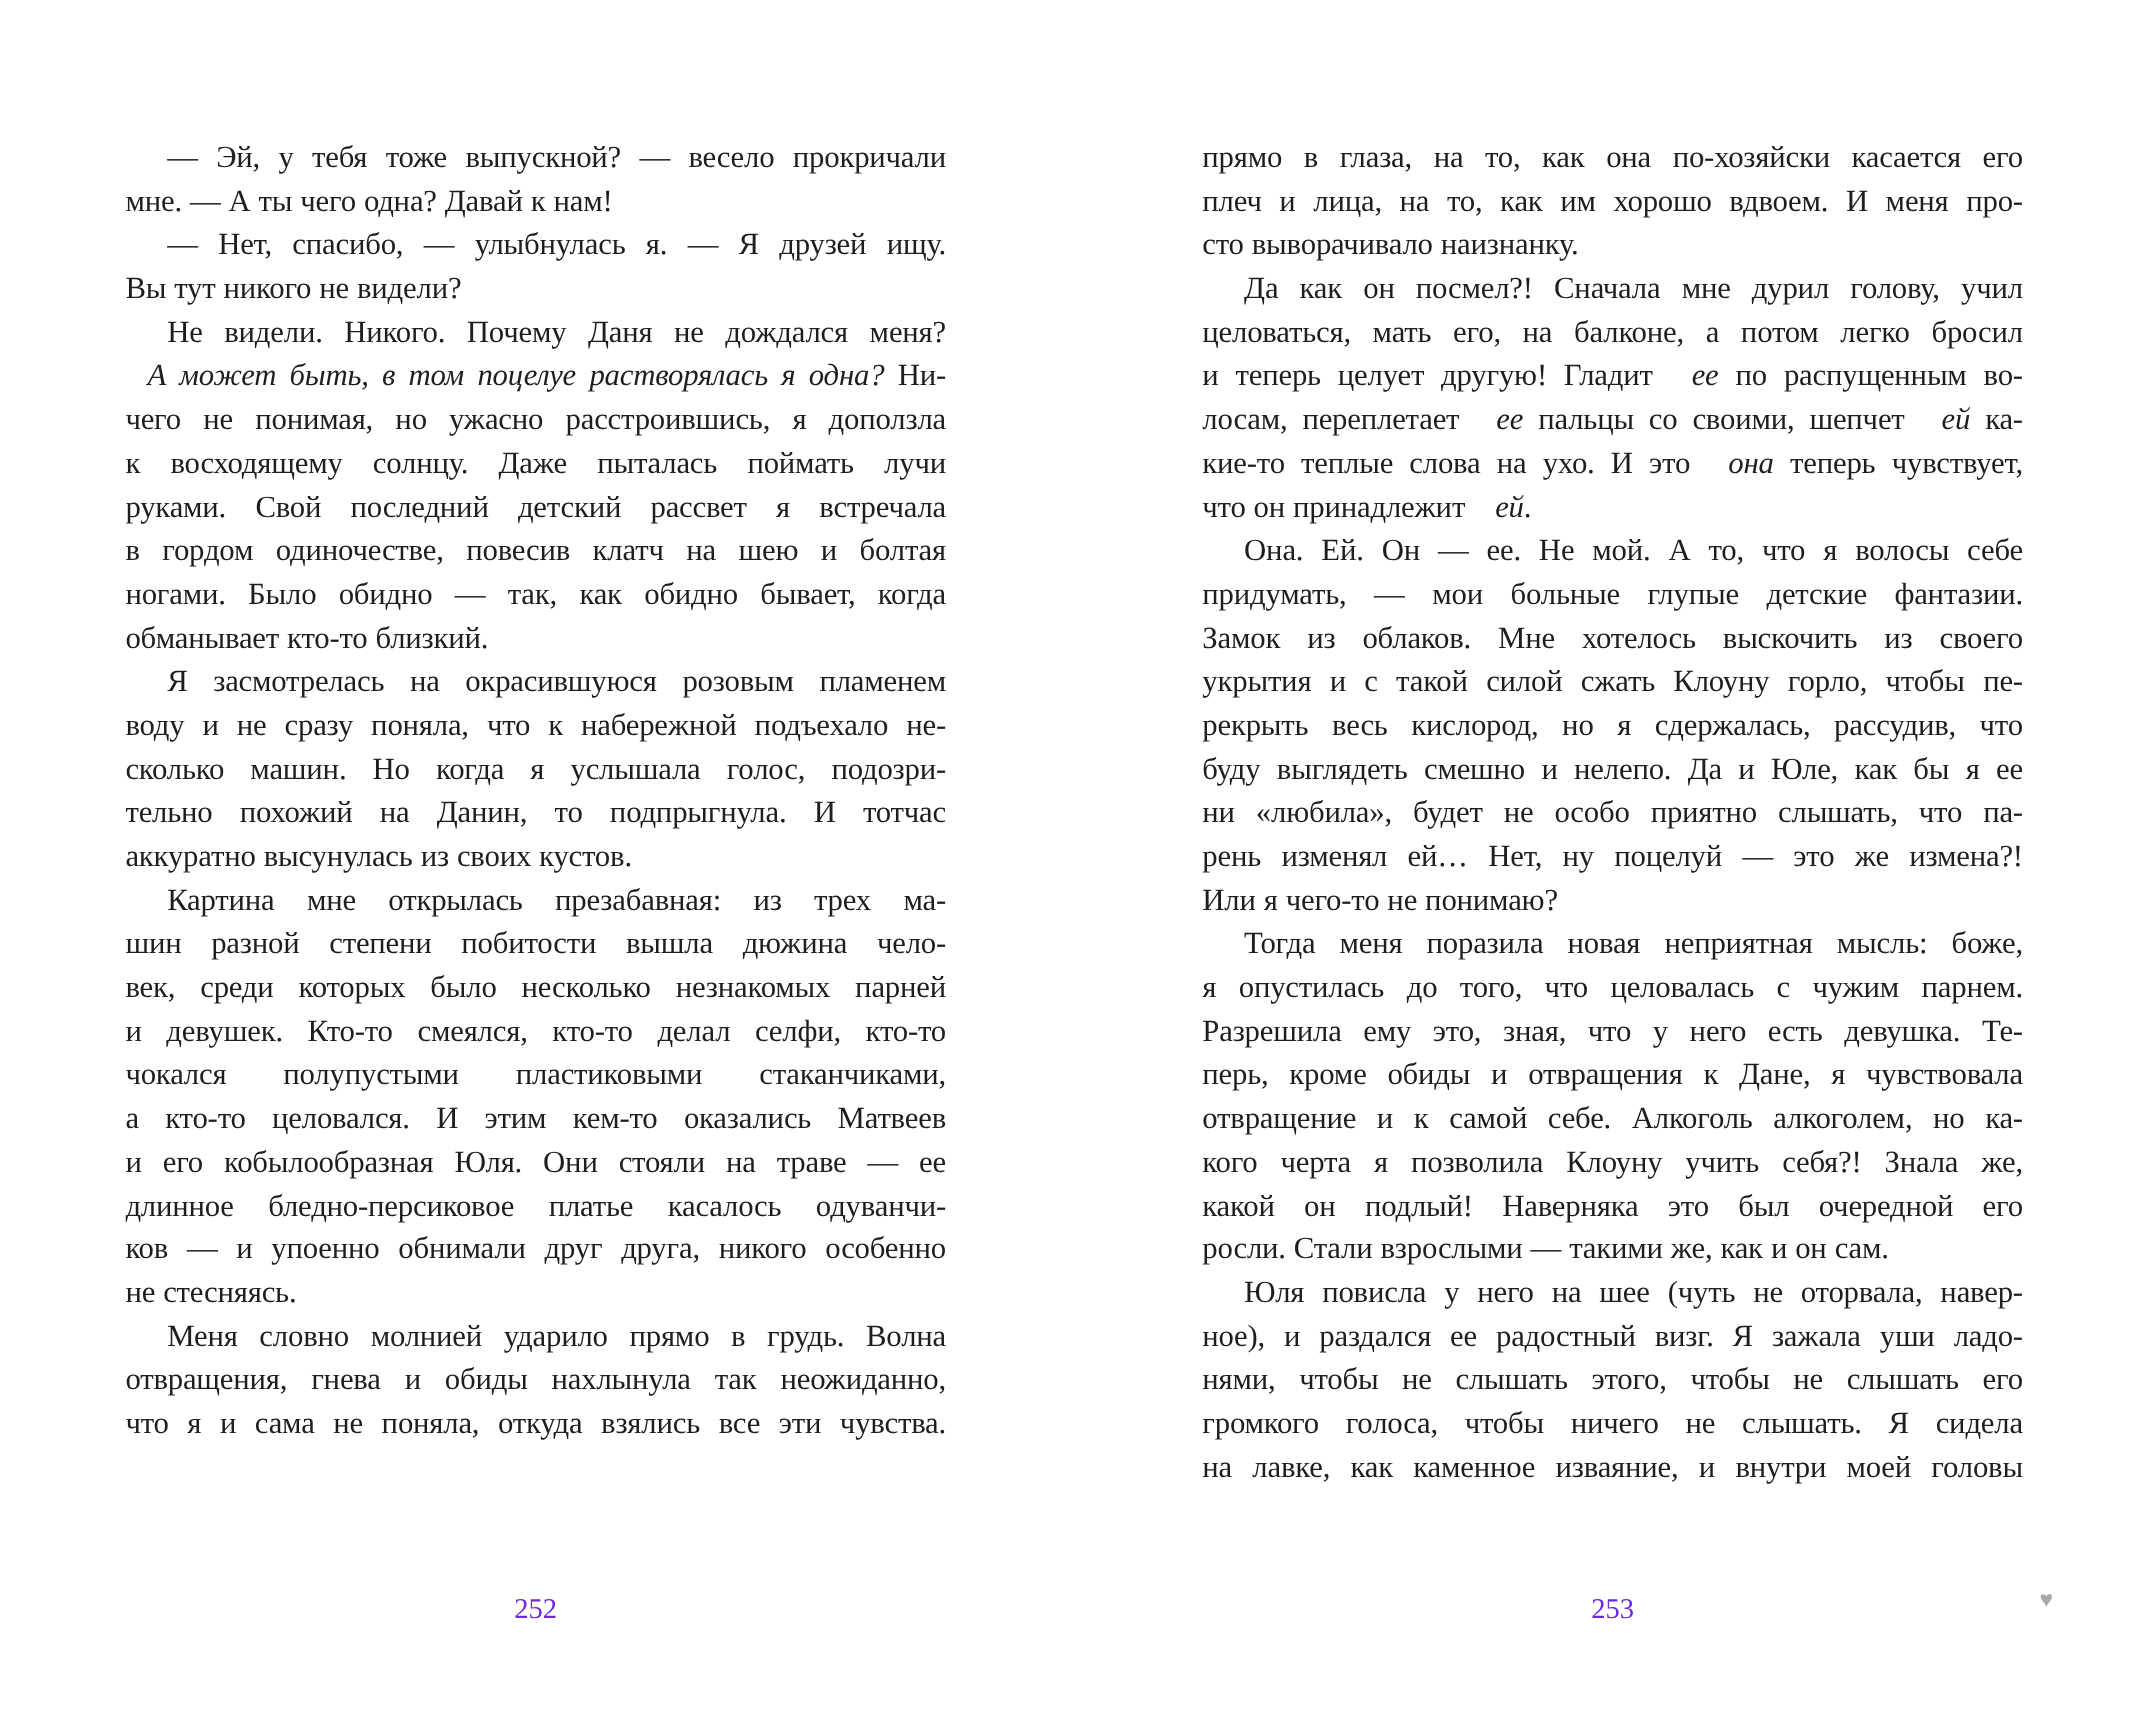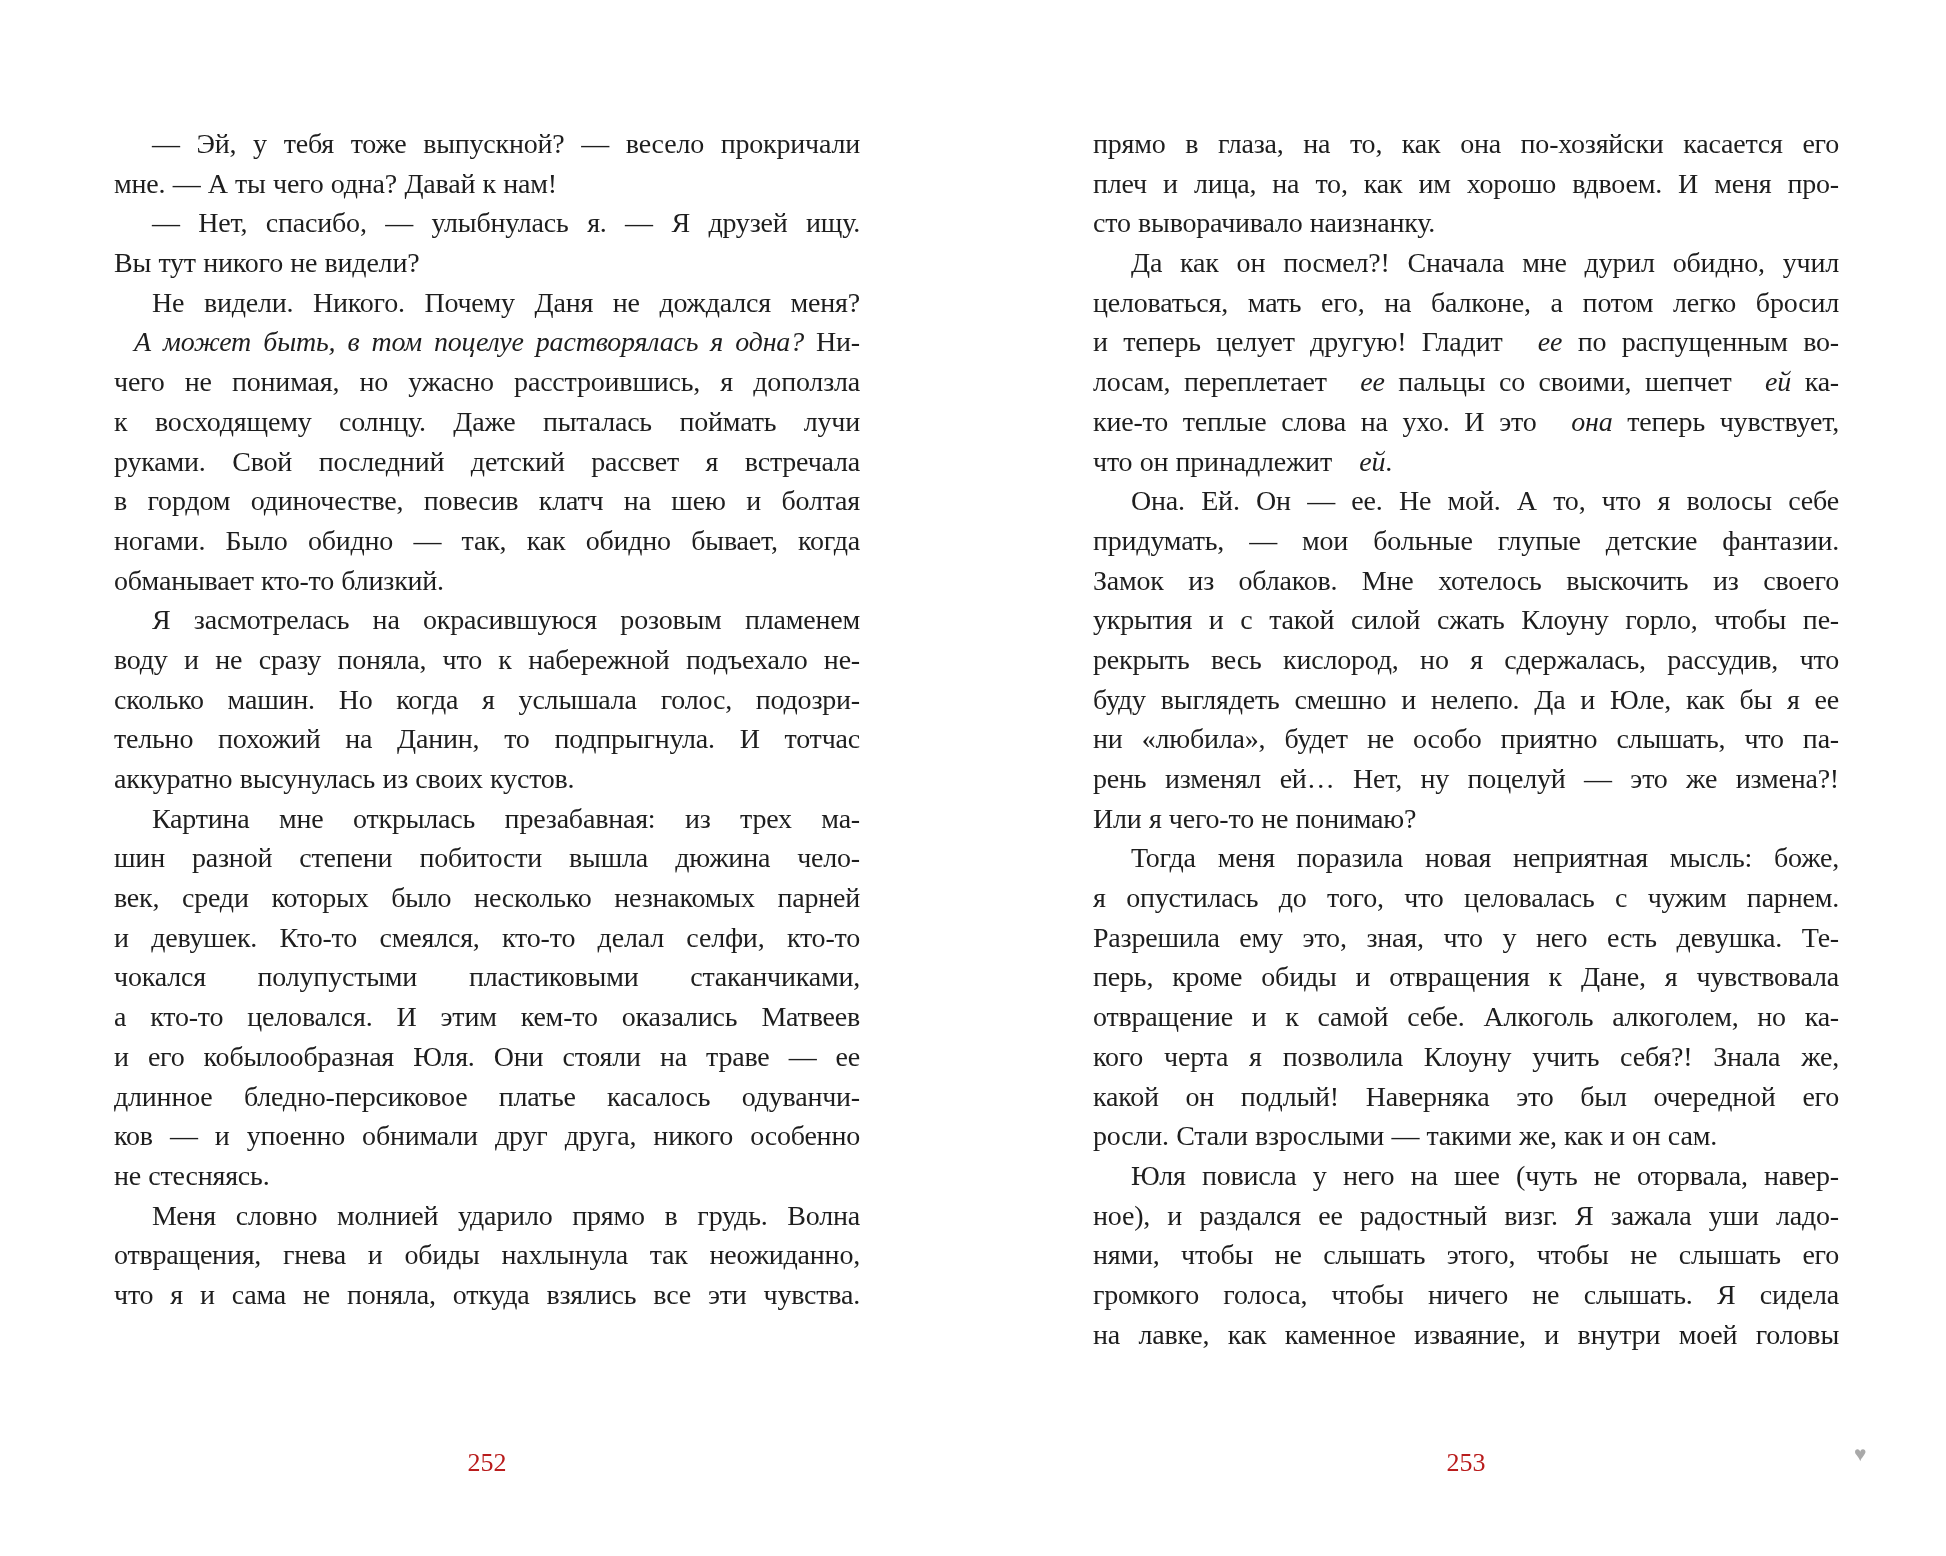--- a/index.html
+++ b/index.html
@@ -34,21 +34,21 @@
   }
   .line.no-just { text-align-last: left; }
   .line.indent  { text-indent: 38px; }
   .it { font-style: italic; margin-left: 20px; }
   .pagenum {
     position: absolute;
     top: 1448px;
     width: 746px;
     text-align: center;
     font-size: 26px;
-    color: #b91c1c;
+    color: #6d28d9;
   }
   #pagenum-left  { left: 114px; }
   #pagenum-right { left: 1093px; }
   .heart {
     position: absolute;
     left: 1854px;
     top: 1444px;
     font-size: 21px;
     line-height: 21px;
     color: #a9a9a9;
@@ -86,21 +86,21 @@
     <div class="line"><span>ков — и упоенно обнимали друг друга, никого особенно</span></div>
     <div class="line no-just"><span>не стесняясь.</span></div>
     <div class="line indent"><span>Меня словно молнией ударило прямо в грудь. Волна</span></div>
     <div class="line"><span>отвращения, гнева и обиды нахлынула так неожиданно,</span></div>
     <div class="line"><span>что я и сама не поняла, откуда взялись все эти чувства.</span></div>
   </div>
 <div id="page-right" class="page-column">
     <div class="line"><span>прямо в глаза, на то, как она по-хозяйски касается его</span></div>
     <div class="line"><span>плеч и лица, на то, как им хорошо вдвоем. И меня про-</span></div>
     <div class="line no-just"><span>сто выворачивало наизнанку.</span></div>
-    <div class="line indent"><span>Да как он посмел?! Сначала мне дурил обидно, учил</span></div>
+    <div class="line indent"><span>Да как он посмел?! Сначала мне дурил голову, учил</span></div>
     <div class="line"><span>целоваться, мать его, на балконе, а потом легко бросил</span></div>
     <div class="line"><span>и теперь целует другую! Гладит </span><span class="it">ее</span><span> по распущенным во-</span></div>
     <div class="line"><span>лосам, переплетает </span><span class="it">ее</span><span> пальцы со своими, шепчет </span><span class="it">ей</span><span> ка-</span></div>
     <div class="line"><span>кие-то теплые слова на ухо. И это </span><span class="it">она</span><span> теперь чувствует,</span></div>
     <div class="line no-just"><span>что он принадлежит </span><span class="it">ей</span><span>.</span></div>
     <div class="line indent"><span>Она. Ей. Он — ее. Не мой. А то, что я волосы себе</span></div>
     <div class="line"><span>придумать, — мои больные глупые детские фантазии.</span></div>
     <div class="line"><span>Замок из облаков. Мне хотелось выскочить из своего</span></div>
     <div class="line"><span>укрытия и с такой силой сжать Клоуну горло, чтобы пе-</span></div>
     <div class="line"><span>рекрыть весь кислород, но я сдержалась, рассудив, что</span></div>

